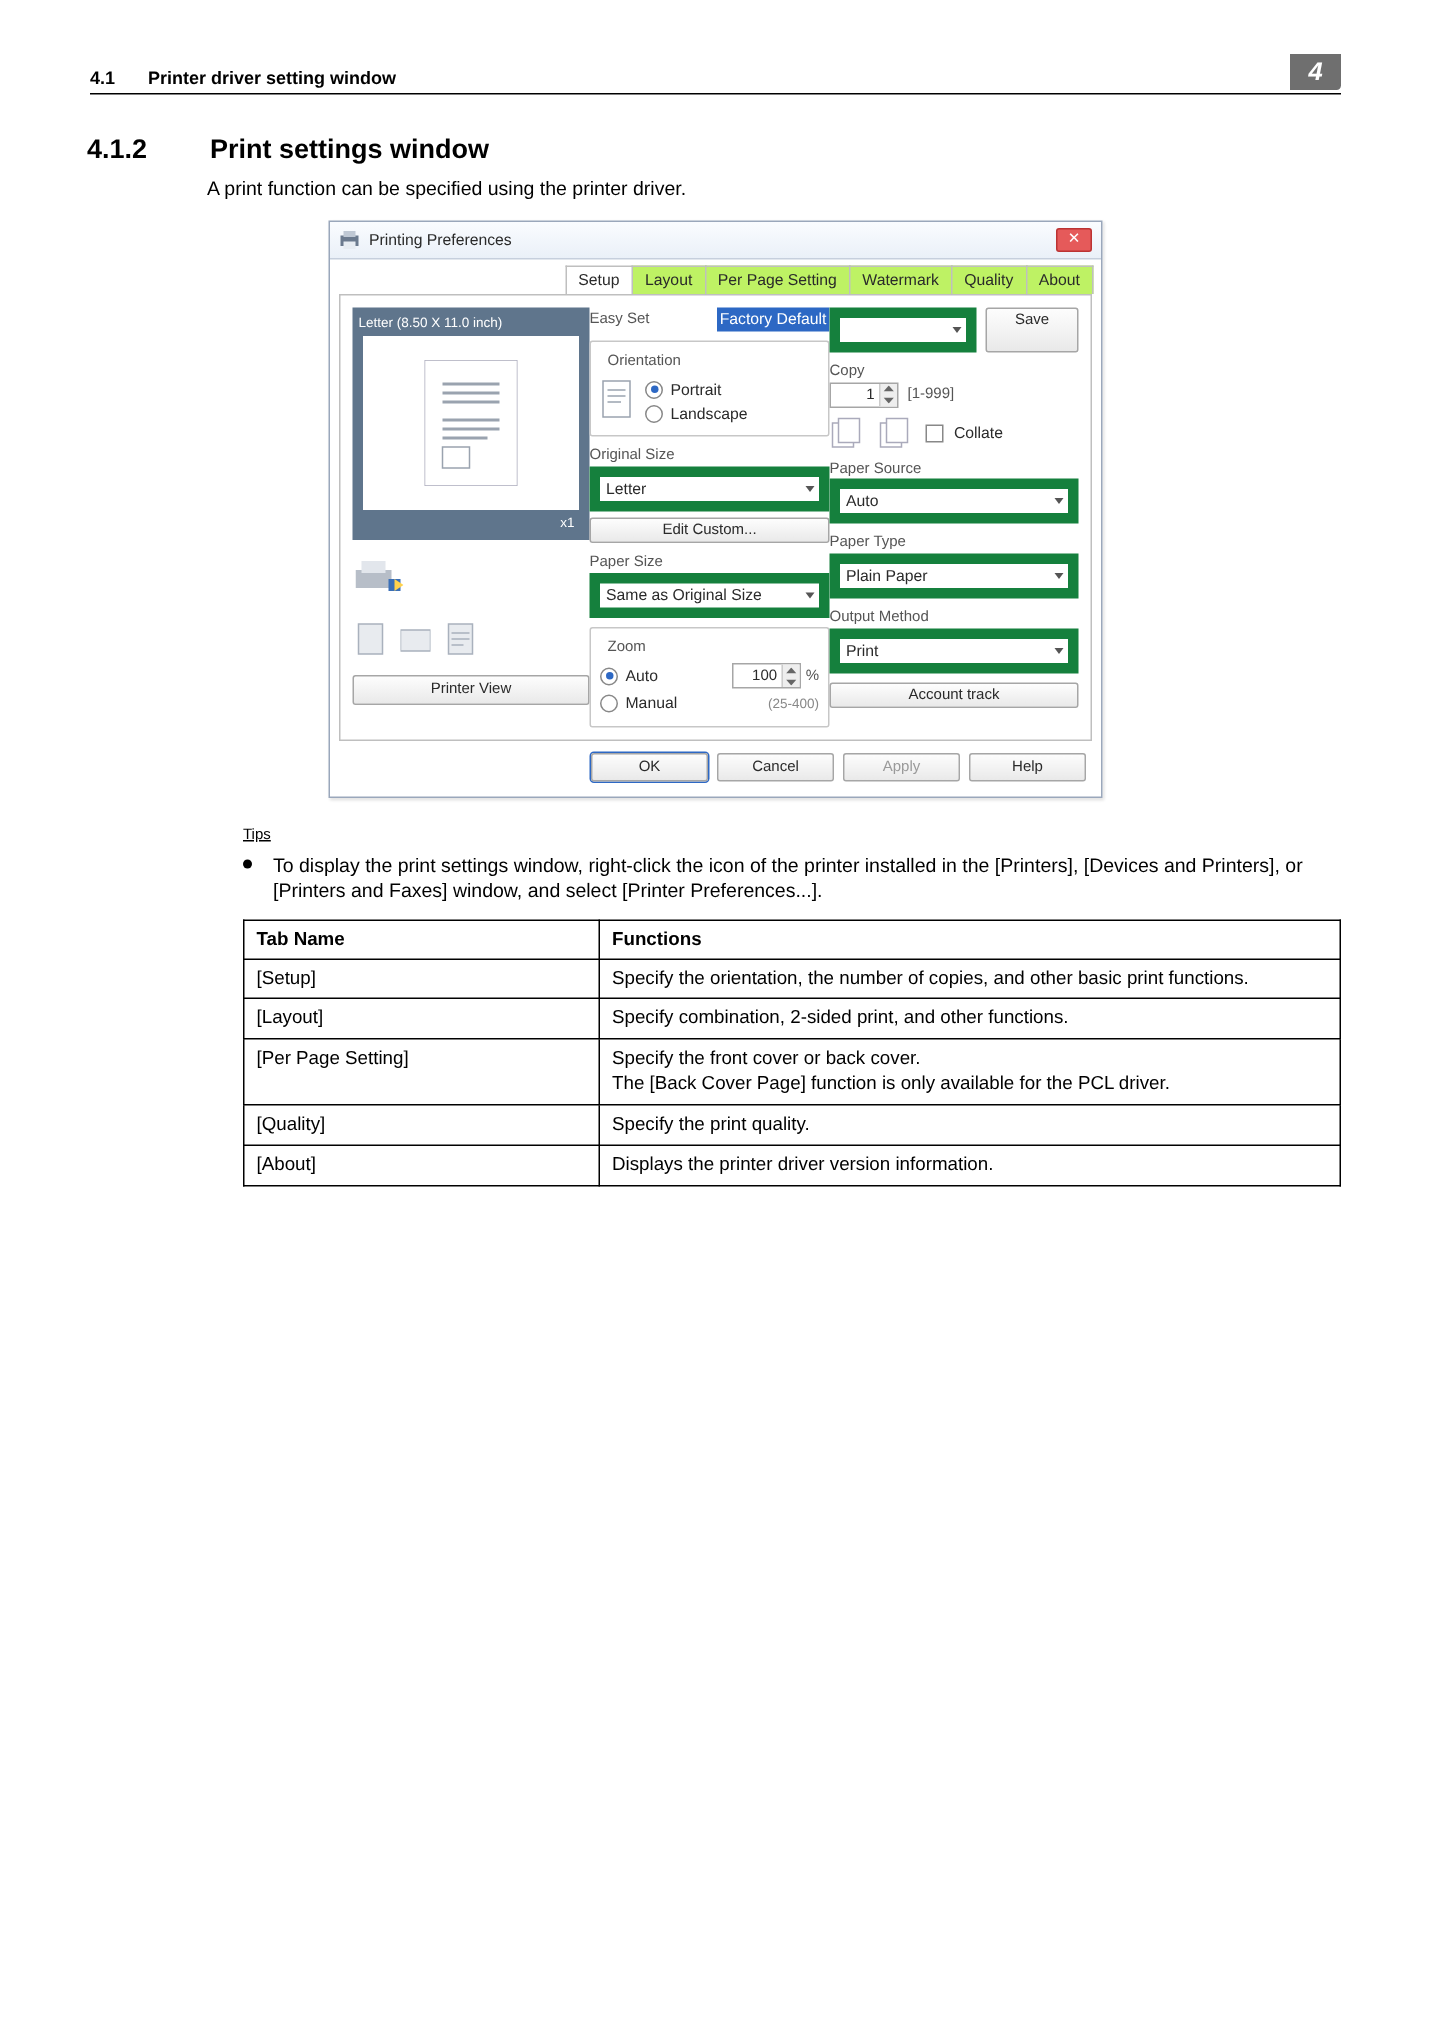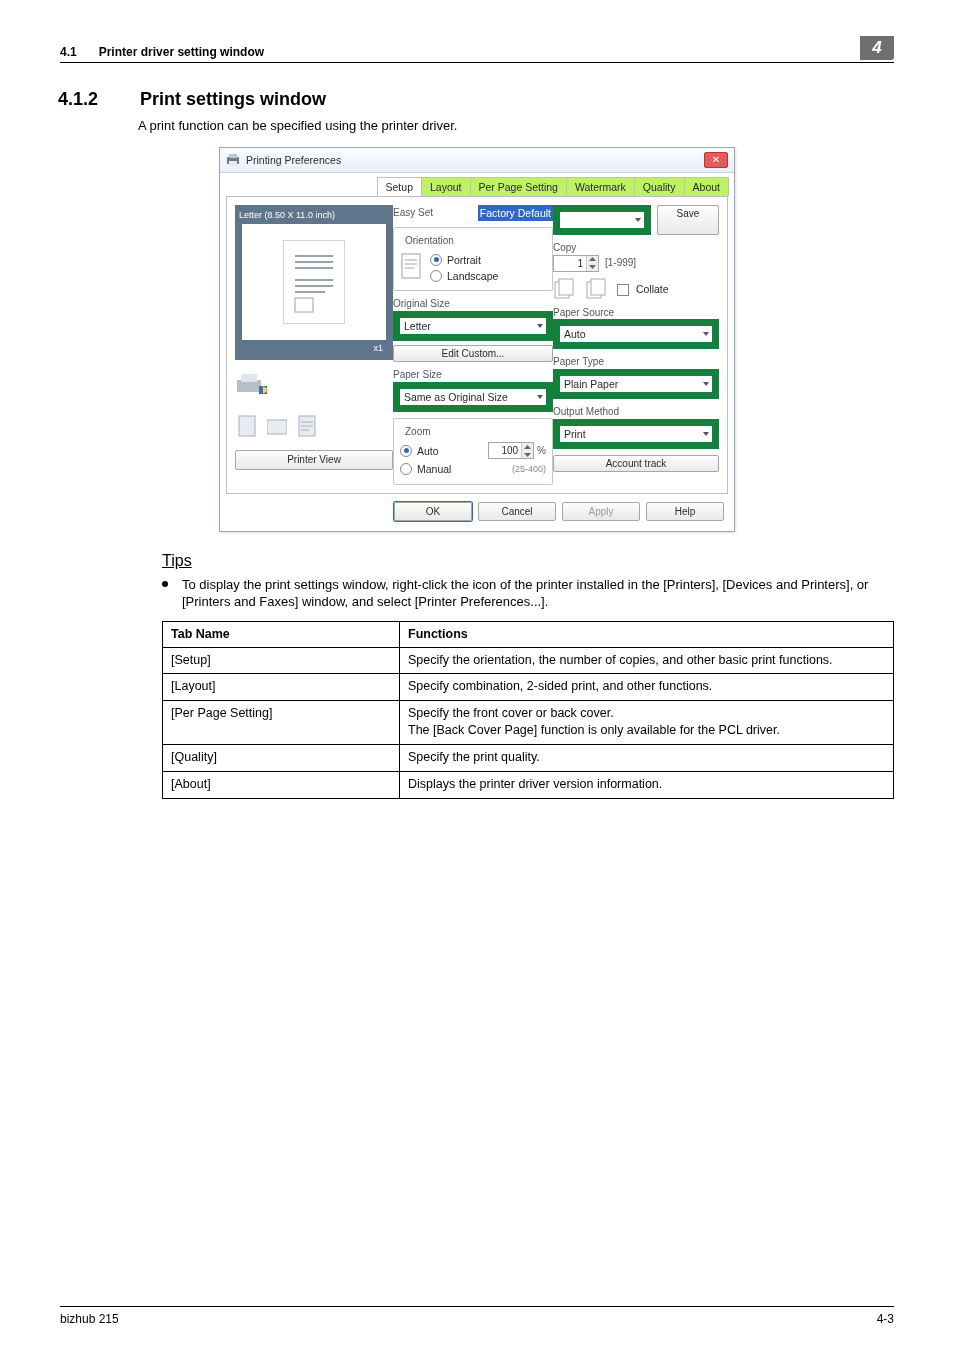--- a/index.html
+++ b/index.html
@@ -239,21 +239,21 @@
 
   
   .dlg-bottom {
     display:flex; justify-content:flex-end; gap:6px;
     padding:8px 10px 10px 10px;
   }
   .dlg-bottom .default { box-shadow: 0 0 0 1px #2d68c4; }
 
   
   .tips-block { margin: 0 0 10px 102px; }
-  .tips-heading { font-size:16px; margin:0 0 4px 0;text-decoration:underline; }
+  .tips-heading { font-size:10px; margin:0 0 4px 0;text-decoration:underline; }
   .bullet-row { display:flex; gap:14px; margin:0 0 10px 0; }
   .bullet { width:6px; height:6px; background:#000; border-radius:50%; margin-top:5px; flex:0 0 auto; }
   .bullet-text { font-size:13px; }
 
   
   .tbl-wrap { margin: 0 0 0 102px; }
   table.tabfn {
     border-collapse: collapse;
     width: 100%;
     font-size: 12.5px;
@@ -554,18 +554,14 @@
             <td style="white-space: pre-line;">Specify the print quality.</td>
           </tr>
           <tr>
             <td>[About]</td>
             <td style="white-space: pre-line;">Displays the printer driver version information.</td>
           </tr>
         </tbody>
     </table>
   </div>
 
-  <div class="ftr">
-    <span>bizhub 215</span>
-    <span>4-3</span>
-  </div>
 
 </div>
 
 </body></html>

